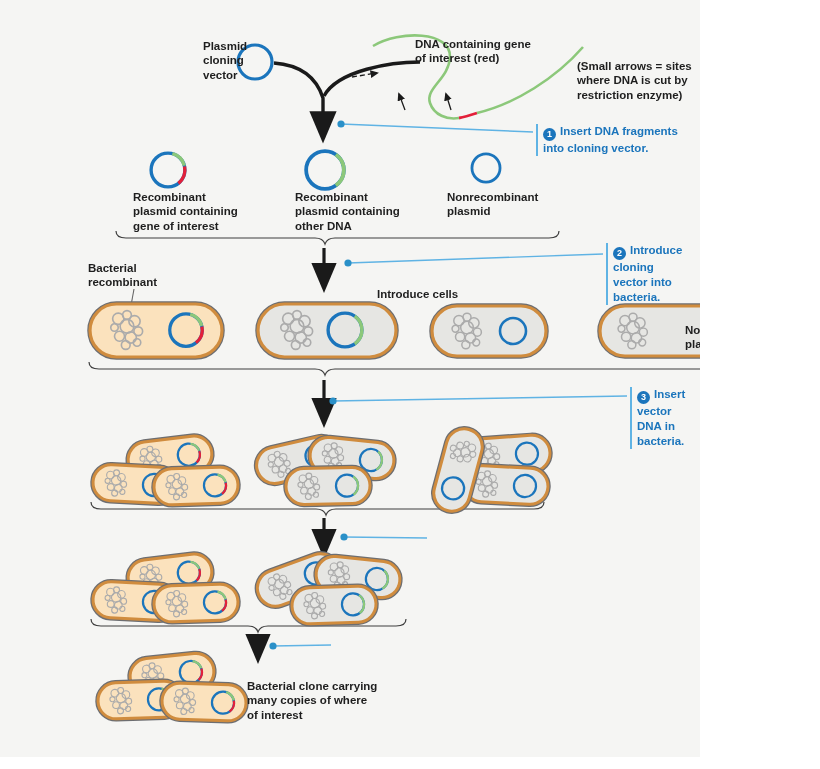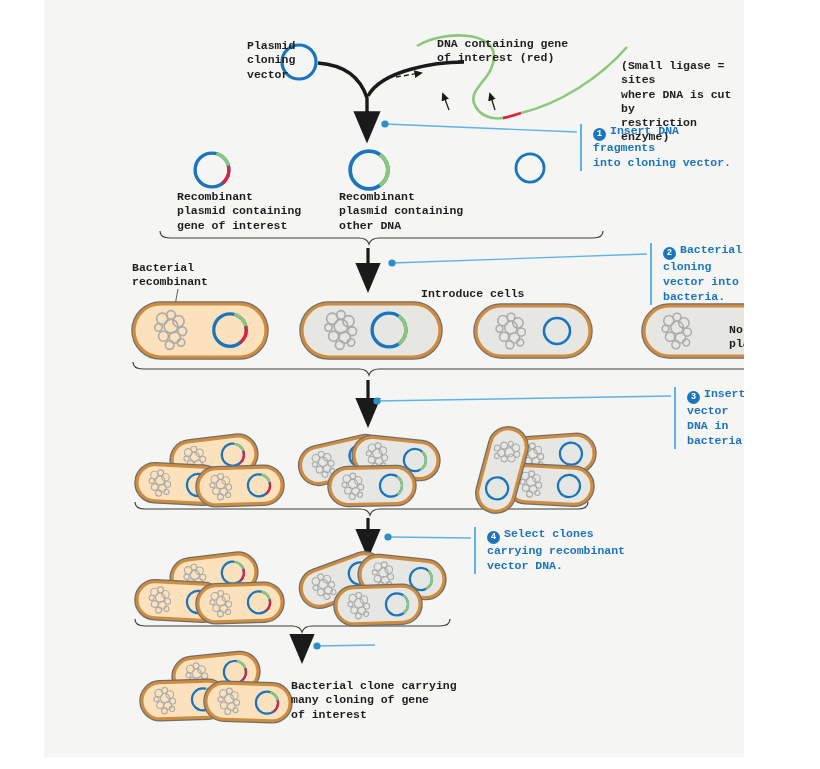--- a/index.html
+++ b/index.html
@@ -4,30 +4,30 @@
 <style>
   :root{
     --step-blue:#1b75bc; --leader-blue:#5fb3e4; --plasmid-blue:#1b75bc;
     --dna-green:#8cc87a; --gene-red:#e3203a; --bact-orange:#fbe2bd;
     --bact-gray:#e6e6e3; --bact-border:#d08c3e; --chromo-gray:#ababab;
     --text-black:#1e1e1e; --bg:#f5f5f3;
   }
   html,body{margin:0;padding:0;background:#ffffff;}
   .canvas{
     position:relative; width:700px; height:769px; background:var(--bg);
-    font-family:Liberation Mono, monospace; overflow:hidden;margin-left:44px;
+    font-family:Liberation Sans, sans-serif; overflow:hidden;
   }
   .bottom-strip{position:absolute;left:0;bottom:0;width:820px;height:12px;background:#ffffff;}
   svg{position:absolute;left:0;top:0;}
   .lbl{
     position:absolute; color:var(--text-black); font-size:11.5px; font-weight:bold;
     line-height:1.24; white-space:pre-line;
   }
   .step{
-    position:absolute; border-left:2px solid var(--leader-blue); padding-left:11px;
+    position:absolute; border-left:2px solid var(--leader-blue); padding-left:5px;
     color:var(--step-blue); font-size:11.5px; font-weight:bold; line-height:1.3;
   }
   .badge{
     display:inline-flex; width:13px; height:13px; border-radius:50%;
     background:var(--step-blue); color:#fff; font-size:9px; font-weight:bold;
     align-items:center; justify-content:center; margin-right:4px; vertical-align:-2px;
   }
   .stext{white-space:pre-line;}
   
   .pl{stroke:var(--plasmid-blue);fill:none;}
@@ -205,54 +205,51 @@
     <path class="ldr" stroke-width="1.4" d="M344 537 L427 538"></path>
         <circle class="dot" cx="344" cy="537" r="3.6"></circle>
     <path class="ldr" stroke-width="1.4" d="M273 646 L331 645"></path>
         <circle class="dot" cx="273" cy="646" r="3.6"></circle>
   </g>
 </svg>
 
 <div class="lbl" style="left:203px;top:39px">Plasmid
 cloning
 vector</div>
-<div class="lbl" style="left:393px;top:37px">DNA containing gene
+<div class="lbl" style="left:415px;top:37px">DNA containing gene
 of interest (red)</div>
-<div class="lbl" style="left:577px;top:59px">(Small ligase = sites
+<div class="lbl" style="left:577px;top:59px">(Small arrows = sites
 where DNA is cut by
 restriction enzyme)</div>
 
 <div class="lbl" style="left:133px;top:190px">Recombinant
 plasmid containing
 gene of interest</div>
 <div class="lbl" style="left:295px;top:190px">Recombinant
 plasmid containing
 other DNA</div>
+<div class="lbl" style="left:447px;top:190px">Nonrecombinant
+plasmid</div>
 
 <div class="lbl" style="left:88px;top:261px">Bacterial
 recombinant</div>
 <div class="lbl" style="left:377px;top:287px">Introduce cells</div>
 <div class="lbl" style="left:685px;top:323px">No plasmid</div>
 
 <div class="lbl" style="left:247px;top:679px">Bacterial clone carrying
-many cloning of gene
+many copies of where
 of interest</div>
 
 <div class="step" style="left:536px;top:124px">
   <span class="badge">1</span><span class="stext">Insert DNA fragments
 into cloning vector.</span>
 </div>
 <div class="step" style="left:606px;top:243px">
-  <span class="badge">2</span><span class="stext">Bacterial cloning
+  <span class="badge">2</span><span class="stext">Introduce cloning
 vector into bacteria.</span>
 </div>
 <div class="step" style="left:630px;top:387px">
   <span class="badge">3</span><span class="stext">Insert vector
 DNA in bacteria.</span>
 </div>
-<div class="step" style="left:430px;top:527px">
-  <span class="badge">4</span><span class="stext">Select clones
-carrying recombinant
-vector DNA.</span>
-</div>
 
 <div class="bottom-strip"></div>
 </div>
 
 </body></html>

